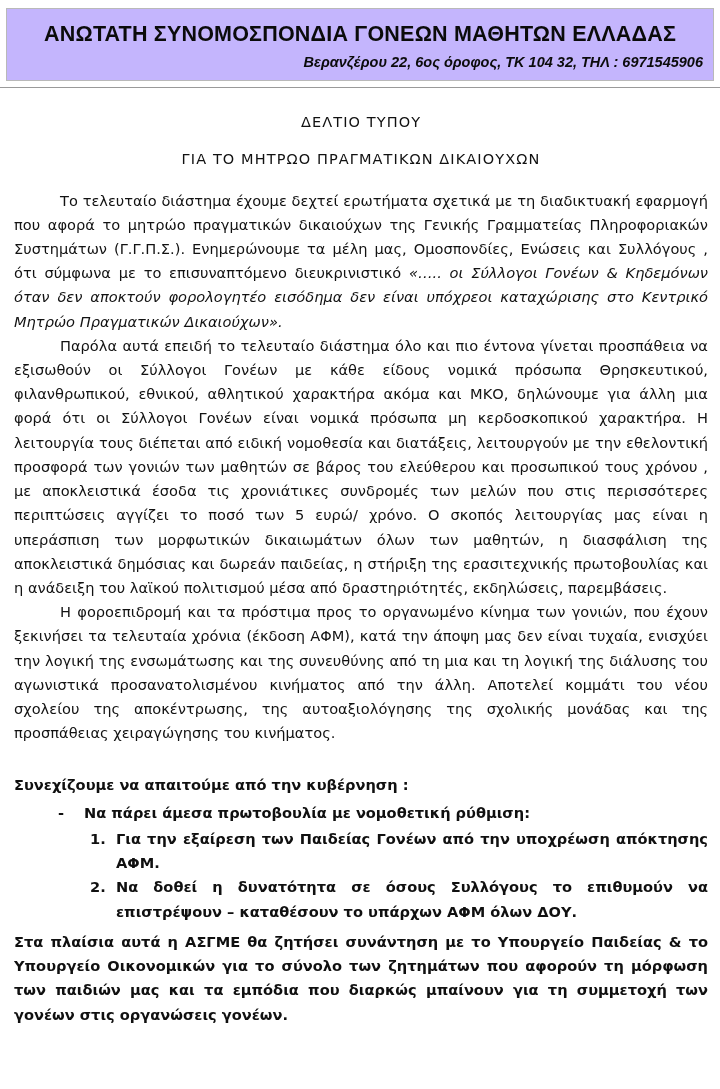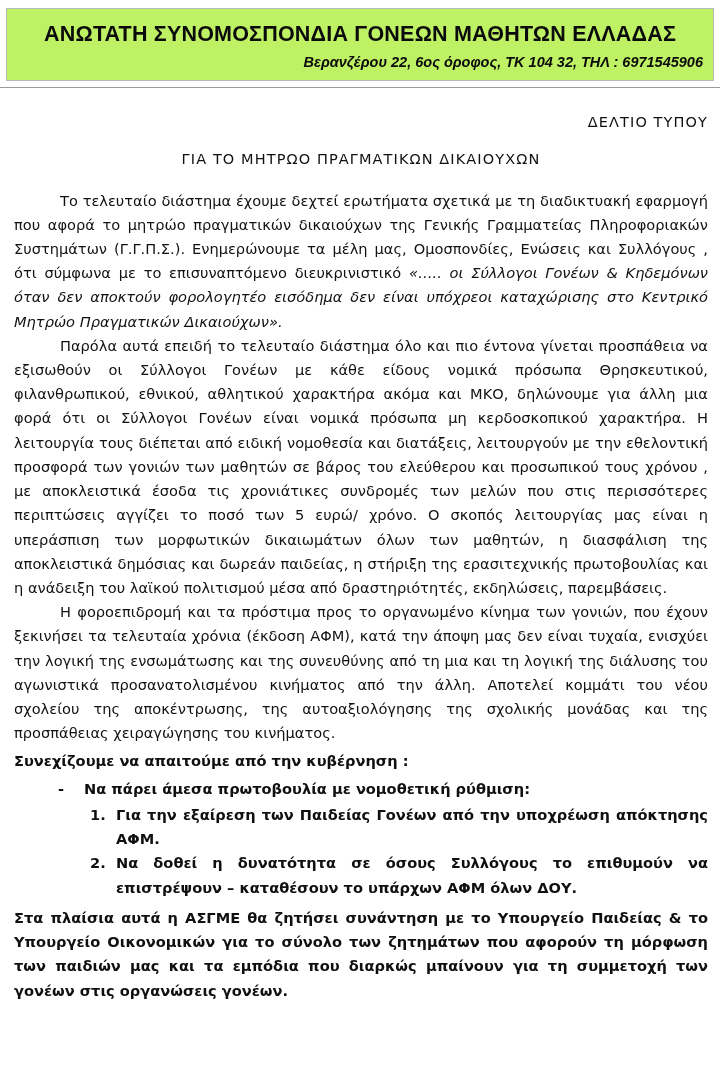--- a/index.html
+++ b/index.html
@@ -23,21 +23,21 @@
     position: relative;
     background: #fff;
   }
 
   
   .letterhead {
     margin: 8px 6px 0 6px;
     border: 1px solid #b9b9b9;
     padding: 12px 10px 10px 10px;
     text-align: center;
-    background: #bef264;
+    background: #c4b5fd;
   }
   .org-name {
     font-family: "Liberation Sans", sans-serif;
     font-weight: bold;
     font-size: 21.5px;
     letter-spacing: 0.2px;
     line-height: 1.28;
     color: #0b0b0b;
     white-space: nowrap;
   }
@@ -78,21 +78,21 @@
     height: 0;
   }
 
   
   .content {
     padding: 0 12px 0 14px;
     box-sizing: border-box;
   }
 
   .doc-title {
-    text-align: right;
+    text-align: center;
     font-family: "DejaVu Sans", sans-serif;
     font-size: 14.5px;
     font-weight: normal;
     letter-spacing: 1.1px;
     margin-top: 26px;
     color: #111;
   }
   .doc-subtitle {
     text-align: center;
     font-family: "DejaVu Sans", sans-serif;
@@ -120,21 +120,21 @@
     width: 46px;
   }
   .quoted {
     font-style: italic;
   }
 
   .demand-head {
     font-size: 14.6px;
     font-weight: bold;
     line-height: 1.66;
-    margin: 3px 0 0 0;
+    margin: 27px 0 0 0;
     color: #101010;
   }
 
   ul.dash-list {
     list-style: none;
     margin: 4px 0 0 0;
     padding: 0 0 0 44px;
   }
   ul.dash-list > li {
     font-size: 14.6px;

